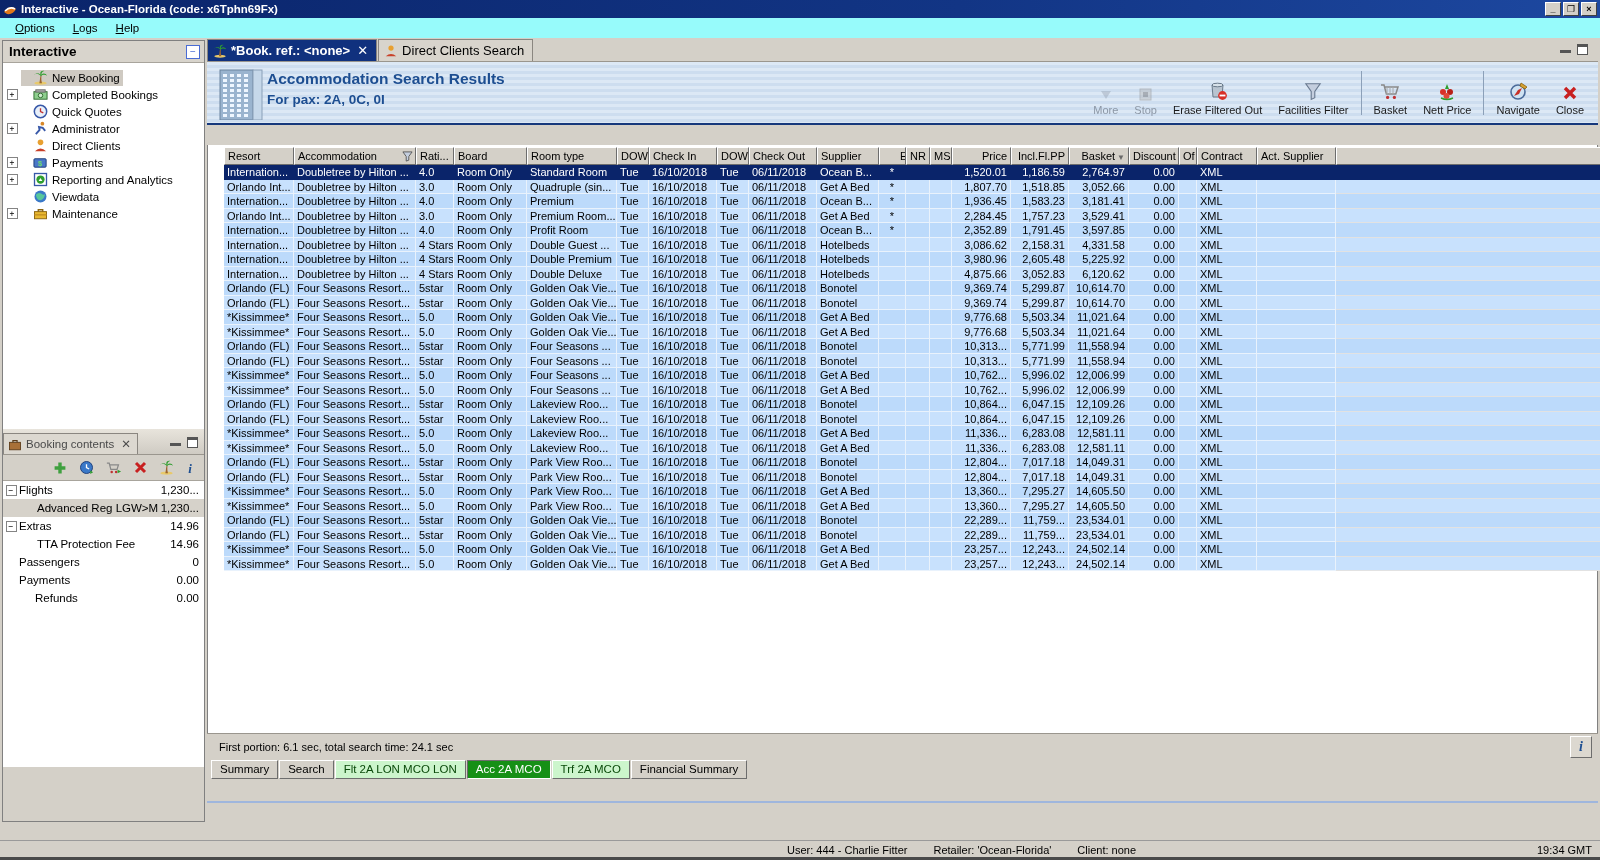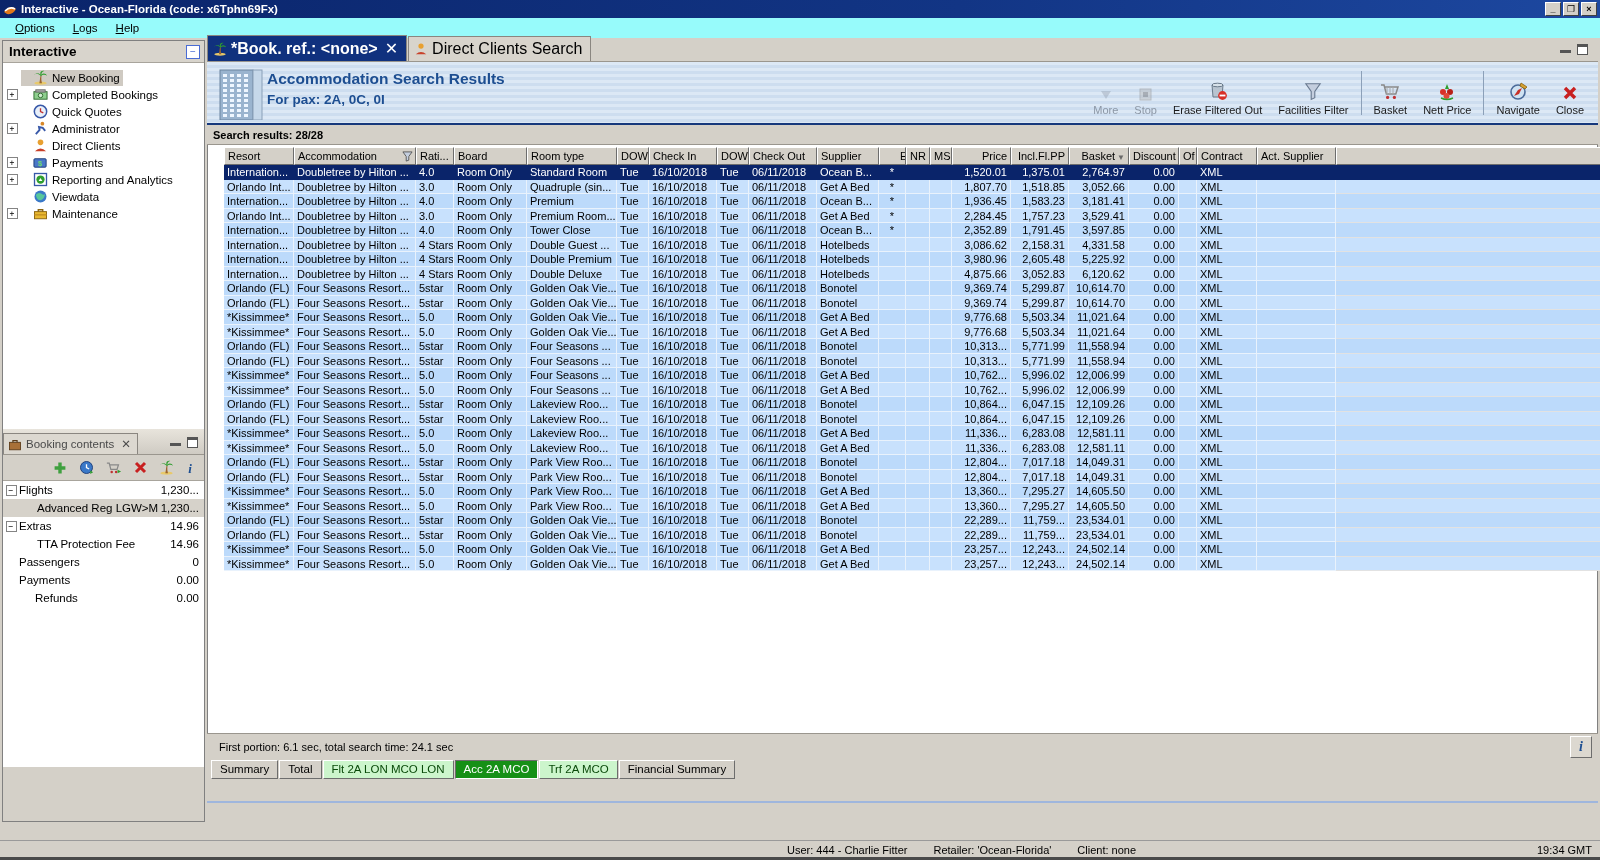--- a/index.html
+++ b/index.html
@@ -43,21 +43,21 @@
   .bkrow .bkexp { width:16px; display:flex; justify-content:center; }
   .bkrow .bklabel { white-space:nowrap; overflow:hidden; }
   .bkrow .bkval { margin-left:auto; padding-right:5px; white-space:nowrap; }
   .bkrow.sel { background:#d6d2ca; }
   .bksummary { position:absolute; left:0; bottom:0; width:201px; height:54px; background:#d4d0c8; border-top:1px solid #9a968e; padding:7px 6px 0 6px; }
   .sumrow { display:flex; justify-content:space-between; font-weight:bold; font-size:11.5px; height:14px; }
 
   
   .main { position:absolute; left:207px; top:40px; width:1391px; height:763px; border-bottom:2px solid #9fb6dd; }
   .tabstrip { height:22px; background:#d4d0c8; display:flex; align-items:flex-end; position:relative; border-bottom:1px solid #9a968e; }
-  .mtab { display:flex; align-items:center; gap:4px; padding:3px 8px 3px 5px; border:1px solid #8a8680; border-bottom:none; margin-right:1px; font-size:16px; background:#d8d4cc; }
+  .mtab { display:flex; align-items:center; gap:4px; padding:3px 8px 3px 5px; border:1px solid #8a8680; border-bottom:none; margin-right:1px; font-size:13px; background:#d8d4cc; }
   .mtab.active { background:#10317e; color:#fff; font-weight:bold; }
   .tabx { font-weight:bold; margin-left:3px; cursor:default; }
   .mtab.active .tabx { color:#fff; }
   .tabstrip .flatbtns { position:absolute; right:4px; top:4px; }
 
   .hdrzone { position:absolute; left:0; top:22px; width:1391px; height:63px; border-bottom:2px solid #16387c;
      background:repeating-linear-gradient(to bottom,#dce8f5 0 3px,#cdddef 3px 6px), linear-gradient(#d9e6f4,#b7cde6); }
   .bldg { position:absolute; left:12px; top:6px; }
   .hdr-title { position:absolute; left:60px; top:8px; color:#1d4e91; font-size:15.5px; font-weight:600; }
   .hdr-sub { position:absolute; left:60px; top:30px; color:#1d4e91; font-size:13.5px; font-weight:600; }
@@ -501,23 +501,20 @@
           <span class="tbico">
             <svg width="16" height="16" viewBox="0 0 16 16">
               <path d="M3 3 L13 13 M13 3 L3 13" stroke="#c82020" stroke-width="3.4"></path>
             </svg>
           </span>
           <span>Close</span>
         </span>
       </div>
   </div>
 
-  <div class="resultsbar">
-    <span>Search results: 28/28</span>
-  </div>
 
   <div class="gridwrap">
     <div class="grid" id="grid">
         <div class="ghead">
           <span class="hcell" style="width: 70px;"><span>Resort</span></span>
           <span class="hcell" style="width: 122px;"><span>Accommodation</span><span class="hfun">
               <svg width="11" height="11" viewBox="0 0 12 12">
                 <path d="M1 1 H11 L7.4 6 V10 L4.6 11 V6 Z" fill="#c4cede" stroke="#555"></path>
               </svg>
             </span></span>
@@ -549,21 +546,21 @@
           <span class="gcell" style="width: 90px;">Standard Room</span>
           <span class="gcell" style="width: 32px;">Tue</span>
           <span class="gcell" style="width: 68px;">16/10/2018</span>
           <span class="gcell" style="width: 32px;">Tue</span>
           <span class="gcell" style="width: 68px;">06/11/2018</span>
           <span class="gcell" style="width: 62px;">Ocean B...</span>
           <span class="gcell ctr" style="width: 27px;">*</span>
           <span class="gcell" style="width: 24px;"></span>
           <span class="gcell" style="width: 22px;"></span>
           <span class="gcell num" style="width: 59px;">1,520.01</span>
-          <span class="gcell num" style="width: 58px;">1,375.01</span>
+          <span class="gcell num" style="width: 58px;">1,186.59</span>
           <span class="gcell num" style="width: 60px;">2,764.97</span>
           <span class="gcell num" style="width: 50px;">0.00</span>
           <span class="gcell" style="width: 18px;"></span>
           <span class="gcell" style="width: 60px;">XML</span>
           <span class="gcell" style="width: 79px;"></span>
           <span class="gcell fill"></span>
         </div>
         <div class="grow alt">
           <span class="gcell" style="width: 70px;">Orlando Int...</span>
           <span class="gcell" style="width: 122px;">Doubletree by Hilton ...</span>
@@ -631,21 +628,21 @@
           <span class="gcell" style="width: 18px;"></span>
           <span class="gcell" style="width: 60px;">XML</span>
           <span class="gcell" style="width: 79px;"></span>
           <span class="gcell fill"></span>
         </div>
         <div class="grow base">
           <span class="gcell" style="width: 70px;">Internation...</span>
           <span class="gcell" style="width: 122px;">Doubletree by Hilton ...</span>
           <span class="gcell" style="width: 38px;">4.0</span>
           <span class="gcell" style="width: 73px;">Room Only</span>
-          <span class="gcell" style="width: 90px;">Tower Close</span>
+          <span class="gcell" style="width: 90px;">Profit Room</span>
           <span class="gcell" style="width: 32px;">Tue</span>
           <span class="gcell" style="width: 68px;">16/10/2018</span>
           <span class="gcell" style="width: 32px;">Tue</span>
           <span class="gcell" style="width: 68px;">06/11/2018</span>
           <span class="gcell" style="width: 62px;">Ocean B...</span>
           <span class="gcell ctr" style="width: 27px;">*</span>
           <span class="gcell" style="width: 24px;"></span>
           <span class="gcell" style="width: 22px;"></span>
           <span class="gcell num" style="width: 59px;">2,352.89</span>
           <span class="gcell num" style="width: 58px;">1,791.45</span>
@@ -1187,21 +1184,21 @@
         </div>
       </div>
   </div>
 
   <div class="footinfo">
     <span>First portion: 6.1 sec, total search time: 24.1 sec</span>
     <span class="infobtn">i</span>
   </div>
   <div class="foottabs" id="foottabs">
       <span class="ftab ">Summary</span>
-      <span class="ftab ">Total</span>
+      <span class="ftab ">Search</span>
       <span class="ftab green">Flt 2A LON MCO LON</span>
       <span class="ftab activegreen">Acc 2A MCO</span>
       <span class="ftab green">Trf 2A MCO</span>
       <span class="ftab ">Financial Summary</span>
     </div>
 </div>
 
 <div class="statusbar">
   <span class="sb-group">
     <span>User: 444 - Charlie Fitter</span>

